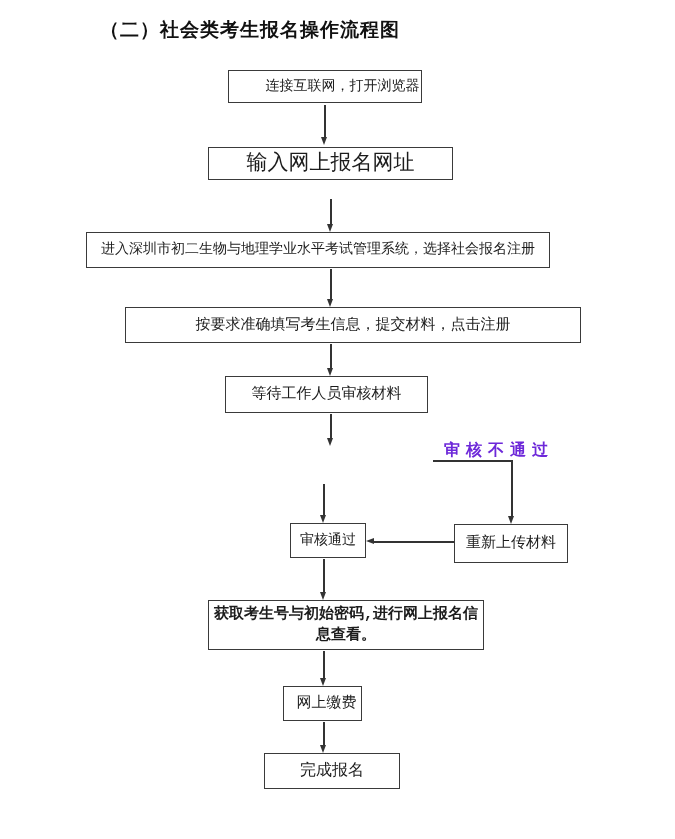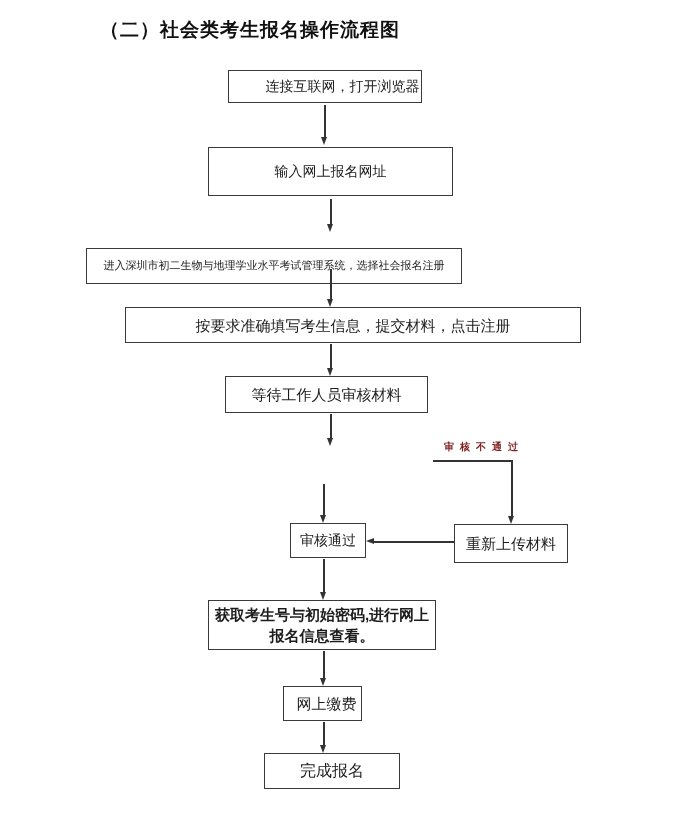--- a/index.html
+++ b/index.html
@@ -1,20 +1,20 @@
 <!DOCTYPE html>
 <html><head>
 <meta charset="utf-8">
 <style>
   html,body{margin:0;padding:0;background:#ffffff;}
   .page{
     position:relative;
     width:675px;height:839px;
     background:#ffffff;
-    font-family:Liberation Sans, sans-serif;
+    font-family:Liberation Mono, monospace;
     color:#1c1c1c;
     overflow:hidden;
   }
   .title{
     position:absolute;
     left:100px;top:17px;
     font-size:19px;
     font-weight:bold;
     letter-spacing:1px;
     color:#111111;
@@ -52,49 +52,49 @@
   }
   .arrow-left{
     position:absolute;
     width:0;height:0;
     border-top:3.5px solid transparent;
     border-bottom:3.5px solid transparent;
     border-right:8px solid #333333;
   }
   .branch-label{
     position:absolute;
-    font-size:10px;
+    font-size:16px;
     font-weight:bold;
     letter-spacing:6px;
     white-space:nowrap;
-    color:#7f1d1d;
+    color:#6d28d9;
   }
 </style>
 </head>
 <body>
 
 <div class="page">
 
   <div class="title">（二）社会类考生报名操作流程图</div>
 
   <div class="node" style="left:228px;top:70px;width:194px;height:33px;font-size:14px;padding-left:35px;">
     <span>连接互联网，打开浏览器</span>
   </div>
 
   <div class="vline" style="left:324px;top:105px;height:33px;"></div>
   <div class="arrow-down" style="left:321px;top:137px;"></div>
 
-  <div class="node" style="left:208px;top:147px;width:245px;height:49px;font-size:14px;">
+  <div class="node" style="left:208px;top:147px;width:245px;height:33px;font-size:21px;">
     <span>输入网上报名网址</span>
   </div>
 
   <div class="vline" style="left:330px;top:199px;height:26px;"></div>
   <div class="arrow-down" style="left:327px;top:224px;"></div>
 
-  <div class="node" style="left:86px;top:248px;width:376px;height:36px;font-size:11px;">
+  <div class="node" style="left:86px;top:232px;width:464px;height:36px;font-size:14px;">
     <span>进入深圳市初二生物与地理学业水平考试管理系统，选择社会报名注册</span>
   </div>
 
   <div class="vline" style="left:330px;top:269px;height:31px;"></div>
   <div class="arrow-down" style="left:327px;top:299px;"></div>
 
   <div class="node" style="left:91px;top:307px;width:456px;height:36px;font-size:15px;margin-left:34px;">
     <span>按要求准确填写考生信息，提交材料，点击注册</span>
   </div>
 
@@ -124,21 +124,21 @@
   <div class="node" style="left:290px;top:523px;width:76px;height:35px;font-size:14px;">
     <span>审核通过</span>
   </div>
 
   <div class="hline" style="left:372px;top:541px;width:82px;"></div>
   <div class="arrow-left" style="left:366px;top:538px;"></div>
 
   <div class="vline" style="left:323px;top:559px;height:34px;"></div>
   <div class="arrow-down" style="left:320px;top:592px;"></div>
 
-  <div class="node bold" style="left:208px;top:600px;width:228px;height:50px;font-size:15px;padding:0 4px;">
+  <div class="node bold" style="left:208px;top:600px;width:276px;height:50px;font-size:15px;padding:0 4px;">
     <span>获取考生号与初始密码,进行网上报名信息查看。</span>
   </div>
 
   <div class="vline" style="left:323px;top:651px;height:28px;"></div>
   <div class="arrow-down" style="left:320px;top:678px;"></div>
 
   <div class="node" style="left:283px;top:686px;width:79px;height:35px;font-size:15px;padding-left:8px;">
     <span>网上缴费</span>
   </div>
 

